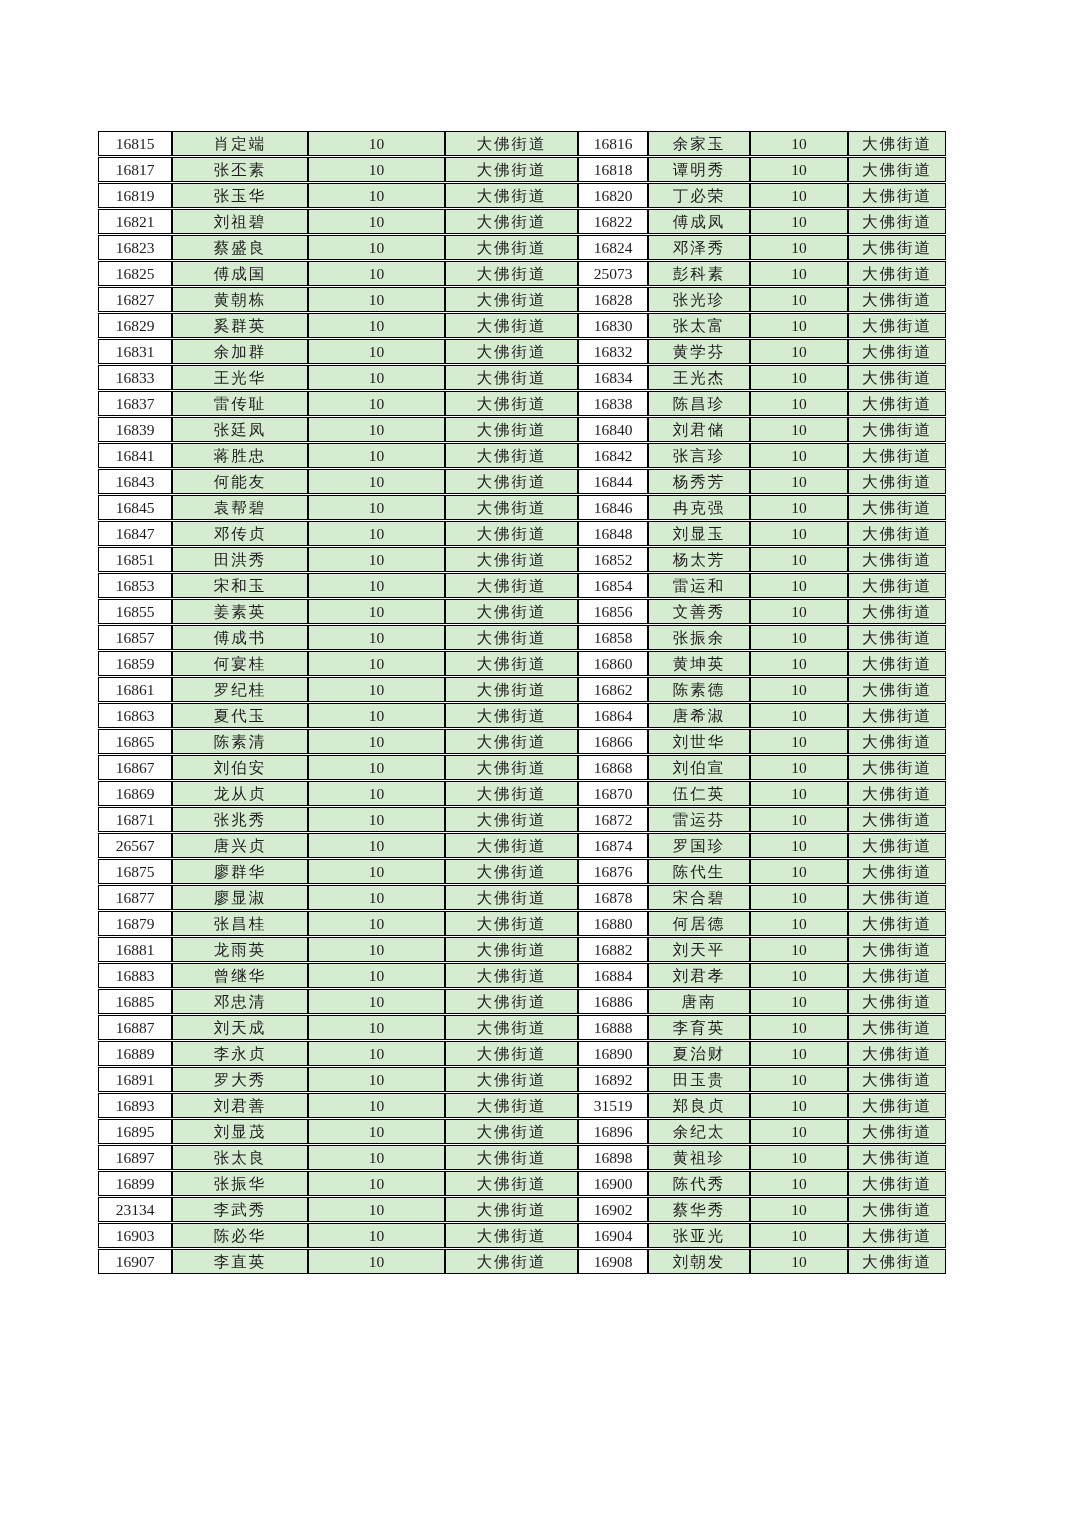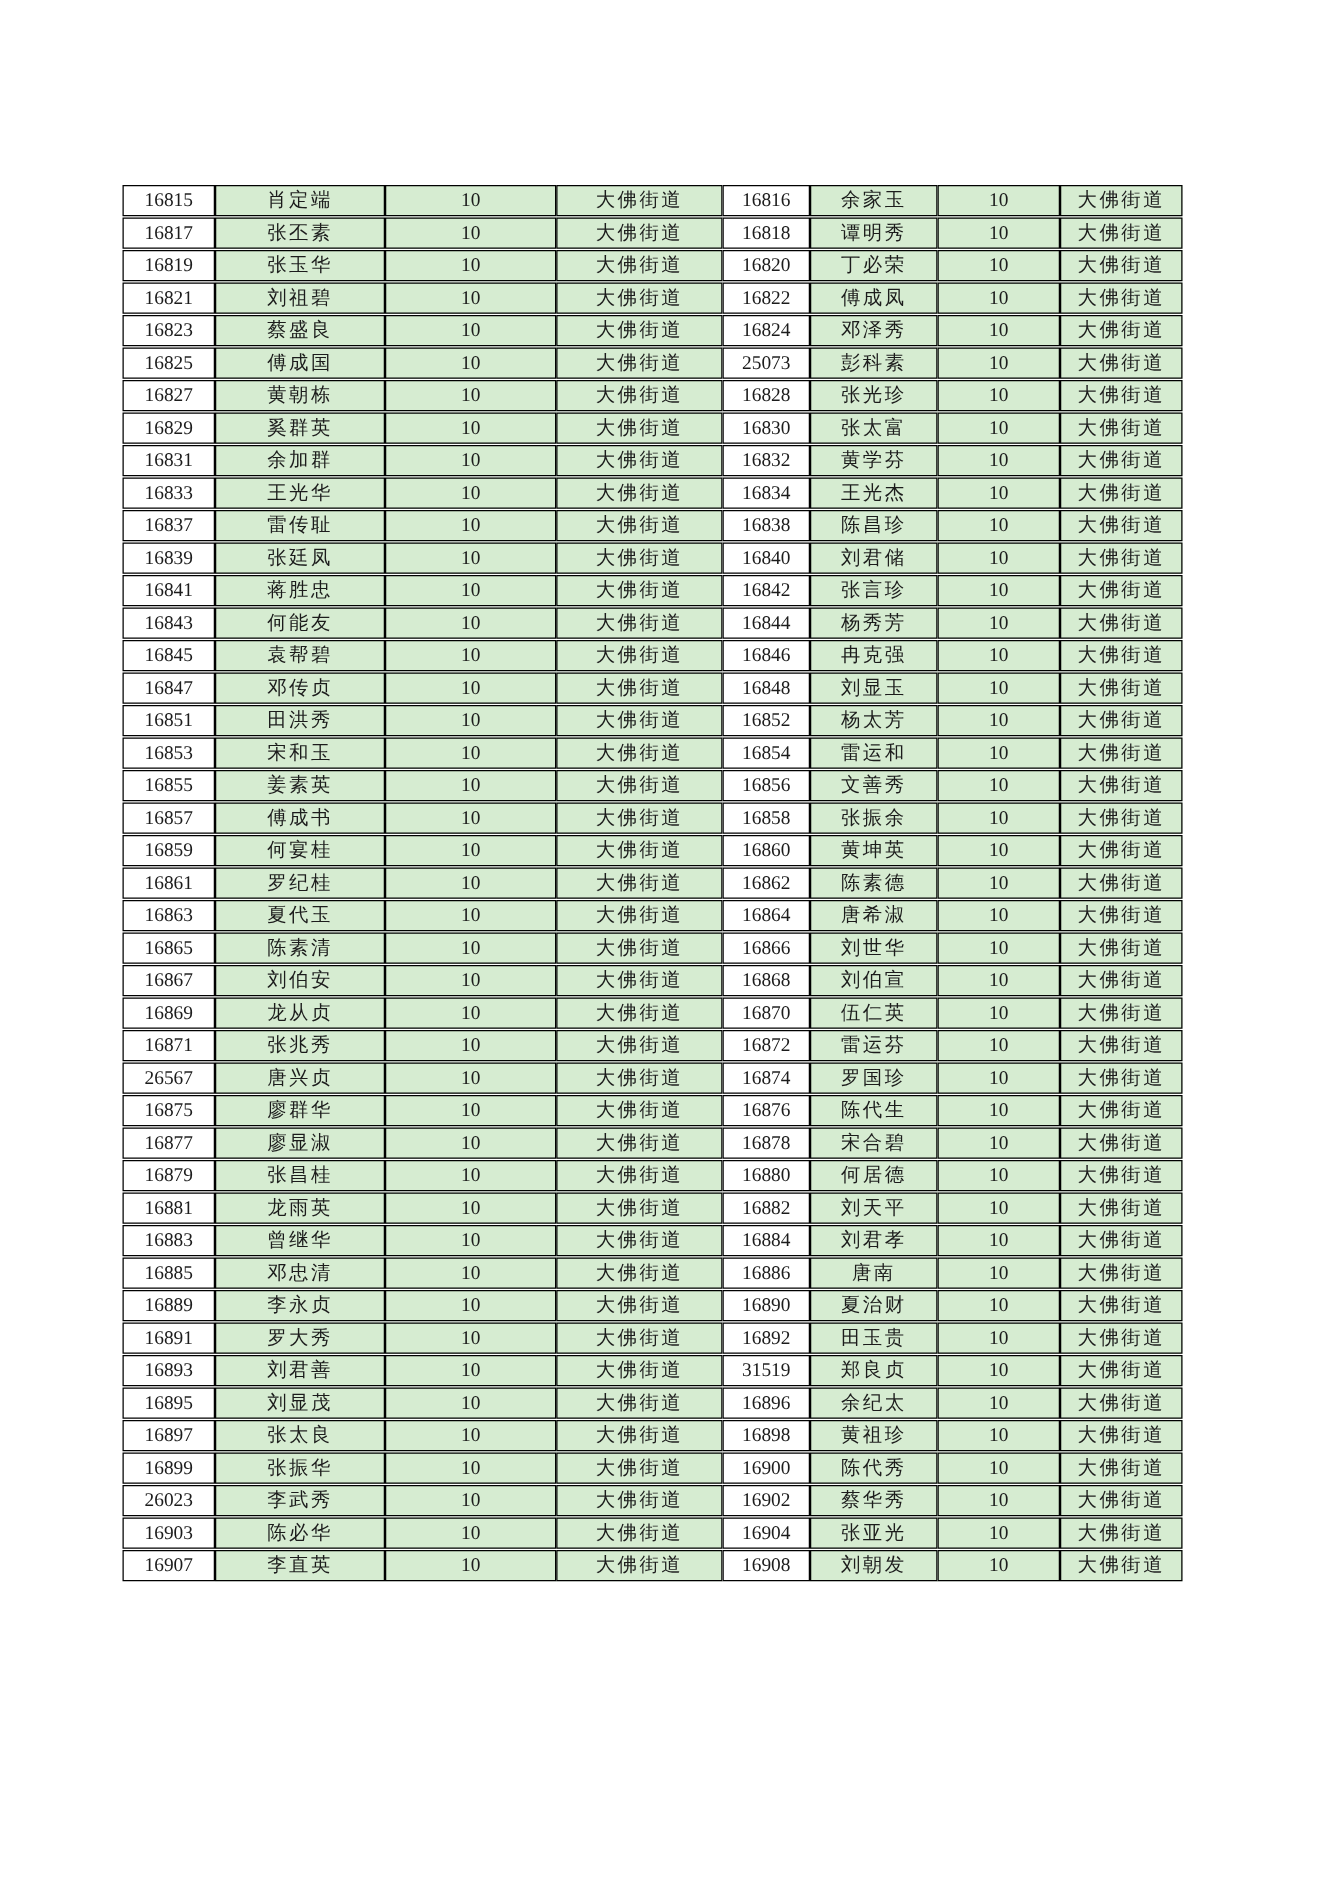--- a/index.html
+++ b/index.html
@@ -19,21 +19,20 @@
     background: #ffffff;
   }
   table.roster {
     position: absolute;
     left: 98px;
     top: 130px;
     width: 848px;
     border-collapse: separate;
     border-spacing: 0 1px;
     table-layout: fixed;
-    margin-top: 17px;
   }
   table.roster td {
     box-sizing: border-box;
     height: 25px;
     padding: 0;
     border: 1px solid #000000;
     text-align: center;
     vertical-align: middle;
     font-size: 15.5px;
     line-height: 23px;
@@ -399,20 +398,30 @@
           <td>16885</td>
           <td class="green cjk">邓忠清</td>
           <td class="green">10</td>
           <td class="green cjk">大佛街道</td>
           <td>16886</td>
           <td class="green cjk">唐南</td>
           <td class="green">10</td>
           <td class="green cjk">大佛街道</td>
         </tr>
         <tr>
+          <td>16887</td>
+          <td class="green cjk">刘天成</td>
+          <td class="green">10</td>
+          <td class="green cjk">大佛街道</td>
+          <td>16888</td>
+          <td class="green cjk">李育英</td>
+          <td class="green">10</td>
+          <td class="green cjk">大佛街道</td>
+        </tr>
+        <tr>
           <td>16889</td>
           <td class="green cjk">李永贞</td>
           <td class="green">10</td>
           <td class="green cjk">大佛街道</td>
           <td>16890</td>
           <td class="green cjk">夏治财</td>
           <td class="green">10</td>
           <td class="green cjk">大佛街道</td>
         </tr>
         <tr>
@@ -459,21 +468,21 @@
           <td>16899</td>
           <td class="green cjk">张振华</td>
           <td class="green">10</td>
           <td class="green cjk">大佛街道</td>
           <td>16900</td>
           <td class="green cjk">陈代秀</td>
           <td class="green">10</td>
           <td class="green cjk">大佛街道</td>
         </tr>
         <tr>
-          <td>26023</td>
+          <td>23134</td>
           <td class="green cjk">李武秀</td>
           <td class="green">10</td>
           <td class="green cjk">大佛街道</td>
           <td>16902</td>
           <td class="green cjk">蔡华秀</td>
           <td class="green">10</td>
           <td class="green cjk">大佛街道</td>
         </tr>
         <tr>
           <td>16903</td>

